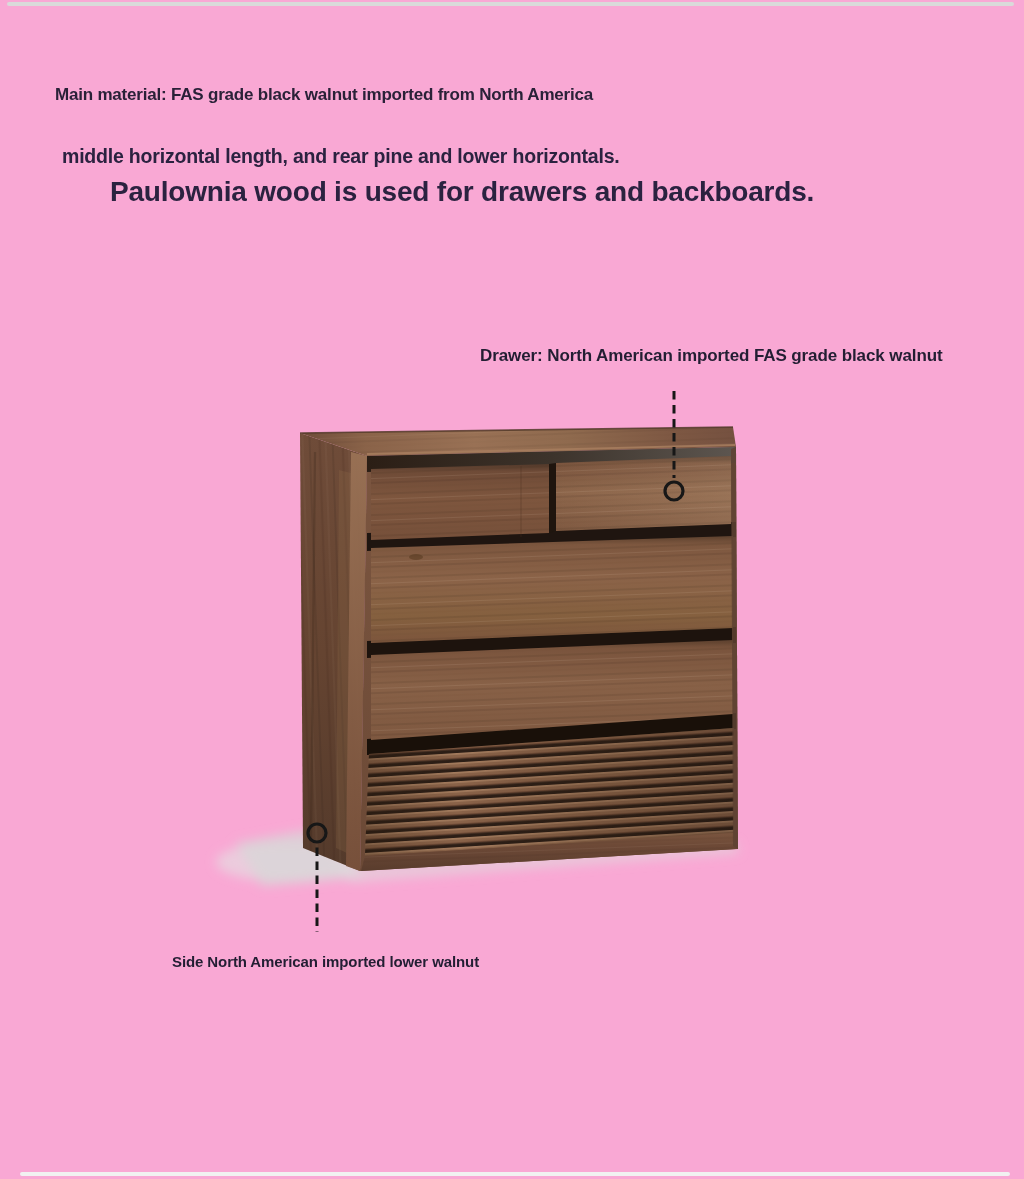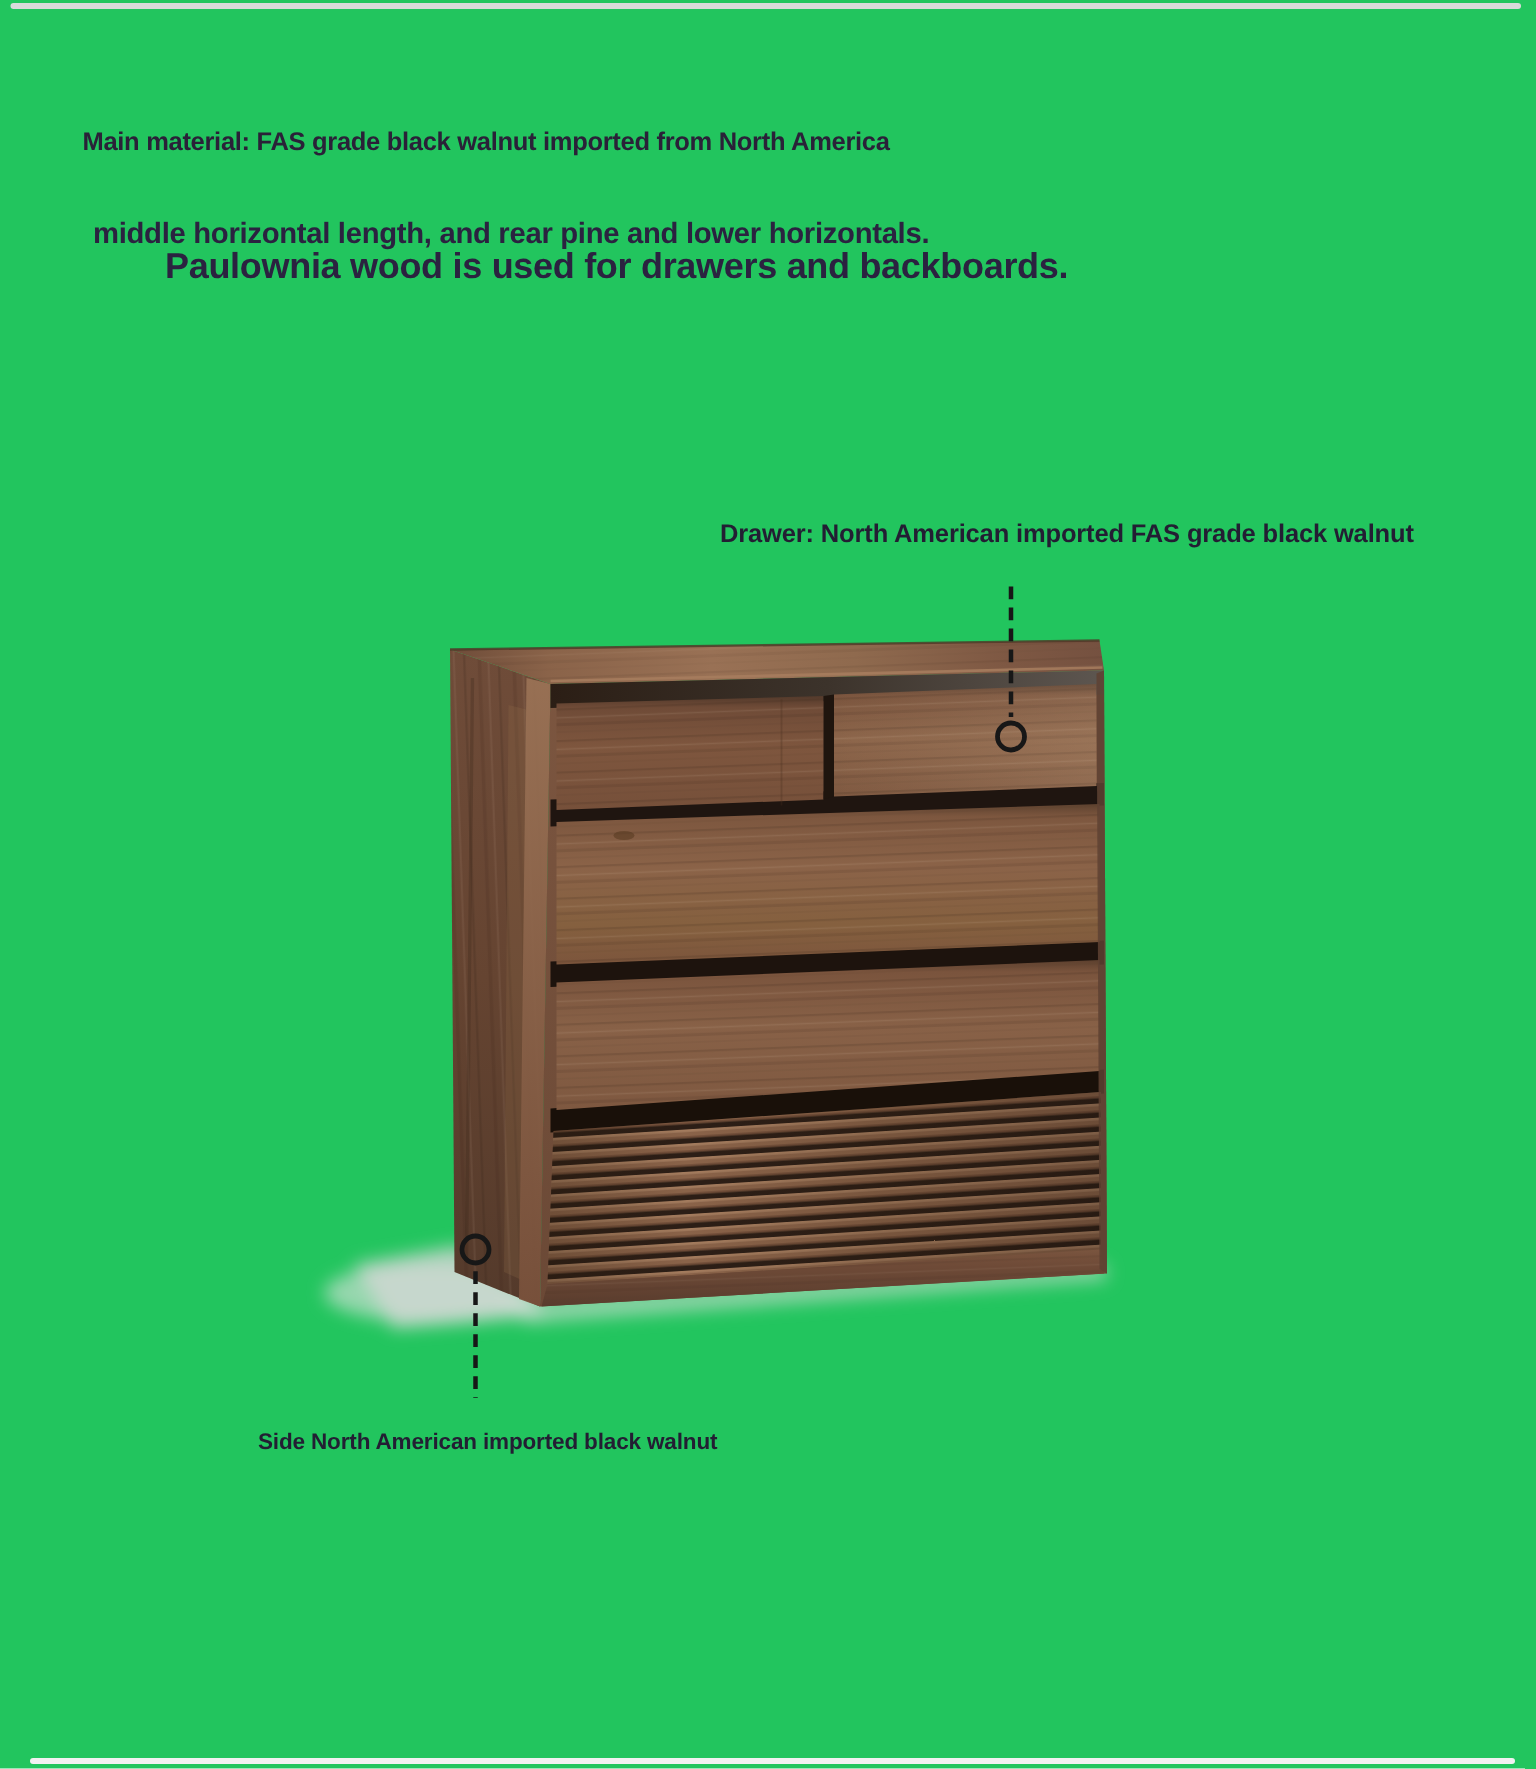--- a/index.html
+++ b/index.html
@@ -1,31 +1,31 @@
 <!DOCTYPE html>
 <html><head>
 <meta charset="utf-8">
 <style>
   html,body{margin:0;padding:0;background:#ffffff;}
   .canvas{
     position:relative;
     width:1024px;height:1179px;
-    background:#22c55e;
+    background:#f9a8d4;
     overflow:hidden;
     font-family:"Liberation Sans", sans-serif;
   }
   .edge-strip{position:absolute;border-radius:2px;}
   .edge-strip.top{top:2px;left:7px;right:10px;height:4px;background:#dadada;}
   .edge-strip.bottom{bottom:3px;left:20px;right:14px;height:4px;background:#f1f1f1;}
 
   .txt{position:absolute;white-space:nowrap;font-weight:700;letter-spacing:-0.2px;}
   .main-material{left:55px;top:85px;font-size:17px;color:#2a2138;}
   .aux1{left:62px;top:119px;font-size:19.5px;color:#2b2240;}
   .aux2{left:62px;top:145px;font-size:19.5px;color:#2b2240;}
-  .paulownia{left:110px;top:164px;font-size:24px;color:#2b2240;text-align:center;}
+  .paulownia{left:110px;top:176px;font-size:28px;color:#2b2240;text-align:center;}
   .drawer-label{left:480px;top:346px;font-size:17px;color:#231e33;letter-spacing:-0.1px;}
   .side-label{left:172px;top:953px;font-size:15px;color:#231e33;letter-spacing:-0.1px;}
 
   .figure{position:absolute;left:0;top:0;width:1024px;height:1179px;}
 </style>
 </head>
 <body>
 
 <div class="canvas">
 
@@ -191,16 +191,16 @@
       <line x1="674" y1="391" x2="674" y2="478" stroke-width="3" stroke-dasharray="8.5 5.5"></line>
       <circle cx="674" cy="491" r="9" stroke-width="3.2"></circle>
     </g>
     <g stroke="#171717" fill="none">
       <circle cx="317" cy="833" r="9" stroke-width="3.2"></circle>
       <line x1="317" y1="847.5" x2="317" y2="932" stroke-width="3" stroke-dasharray="8.5 5.5"></line>
     </g>
   </svg>
 
   <div class="txt drawer-label">Drawer: North American imported FAS grade black walnut</div>
-  <div class="txt side-label">Side North American imported black walnut</div>
+  <div class="txt side-label">Side North American imported lower walnut</div>
 
   <div class="edge-strip bottom"></div>
 </div>
 
 </body></html>

